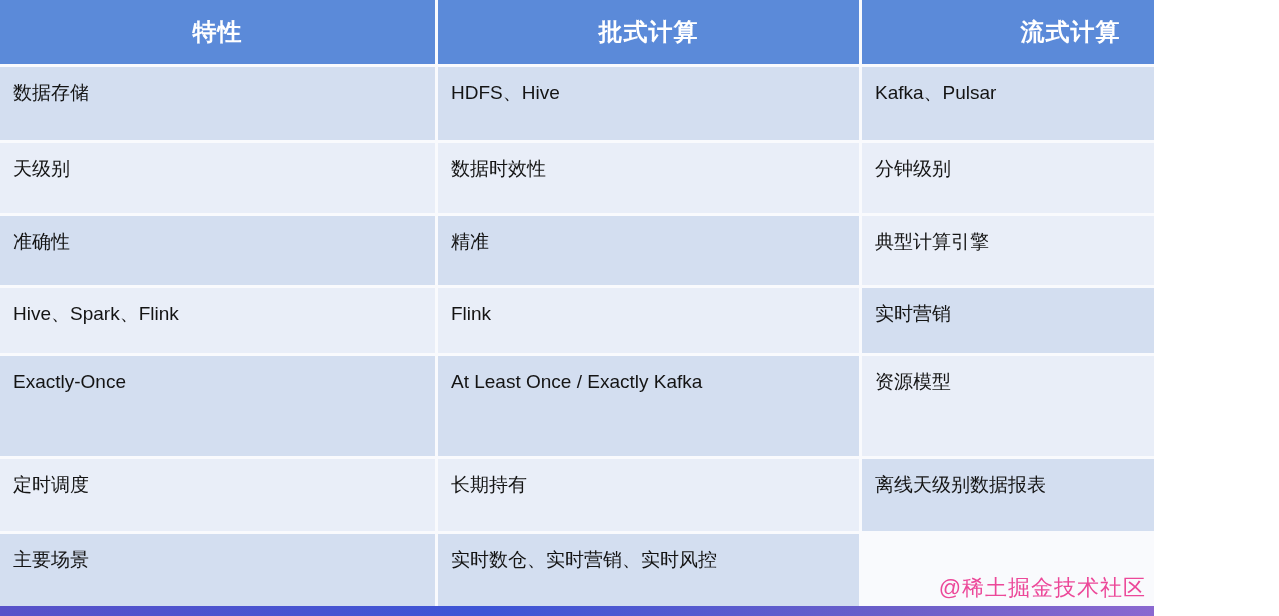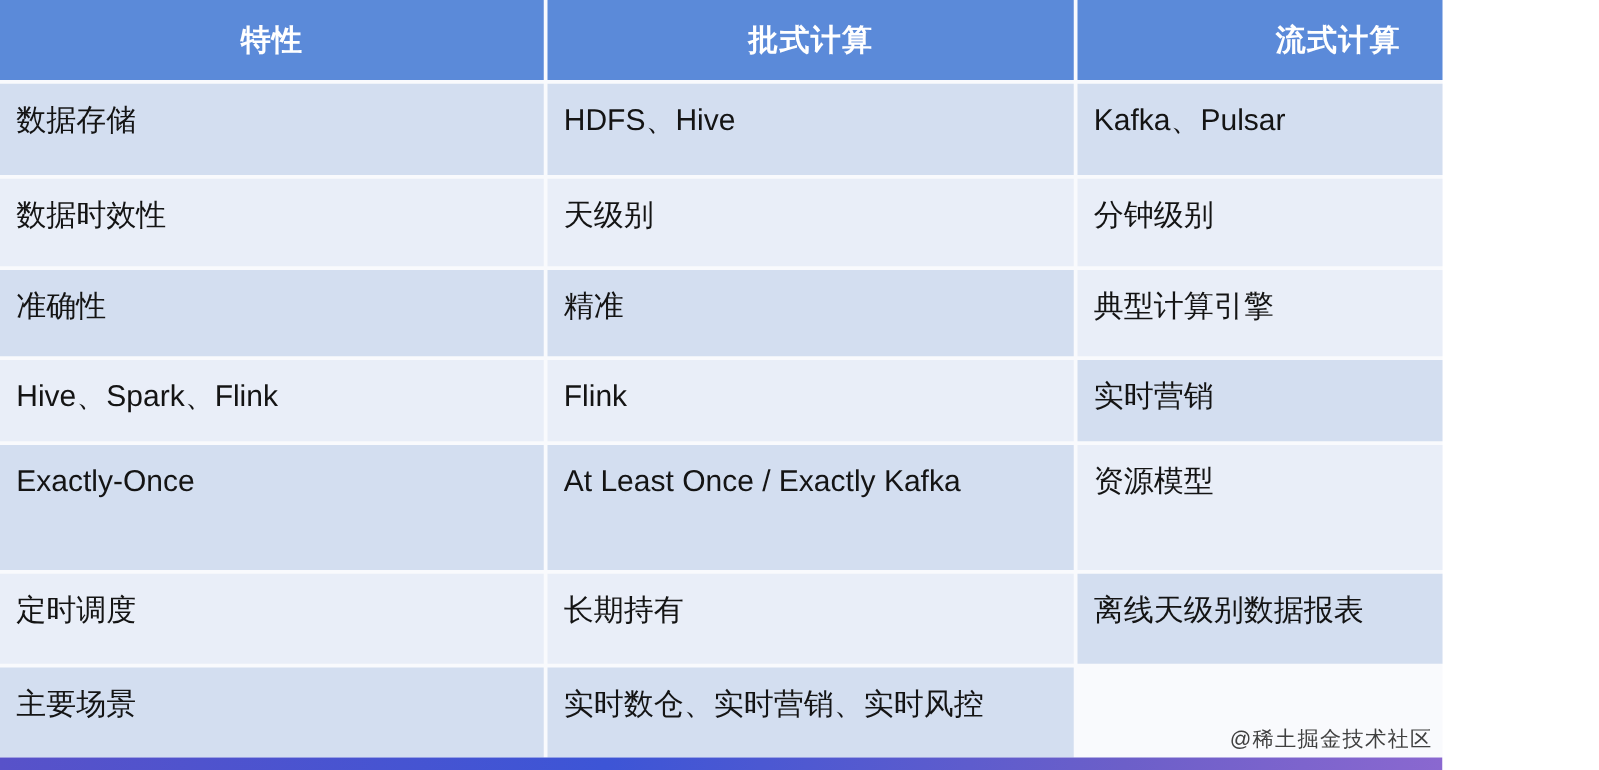--- a/index.html
+++ b/index.html
@@ -37,32 +37,32 @@
     color: #ffffff;
     font-size: 24px;
     font-weight: bold;
     display: flex;
     align-items: center;
     justify-content: center;
     letter-spacing: 1px;
   }
   .body-cell {
     color: #141414;
-    font-size: 24px;
+    font-size: 19px;
     padding: 14px 10px 0 13px;
     line-height: 1.3;
   }
   .row-dark  { background: #D3DEF0; }
   .row-light { background: #E9EEF8; }
   .watermark {
     position: absolute;
     right: 8px;
     bottom: 13px;
-    color: #404040;
-    font-size: 17px;
+    color: #ec4899;
+    font-size: 22px;
     letter-spacing: 1px;
     pointer-events: none;
   }
   .accent-bar {
     position: absolute;
     left: 0;
     bottom: 0;
     width: 100%;
     height: 10px;
     background: linear-gradient(90deg,
@@ -80,22 +80,22 @@
   <div class="table-grid">
 
     <div class="cell header-cell">特性</div>
     <div class="cell header-cell">批式计算</div>
     <div class="cell header-cell">流式计算</div>
 
     <div class="cell body-cell row-dark">数据存储</div>
     <div class="cell body-cell row-dark">HDFS、Hive</div>
     <div class="cell body-cell row-dark">Kafka、Pulsar</div>
 
+    <div class="cell body-cell row-light">天级别</div>
     <div class="cell body-cell row-light">数据时效性</div>
-    <div class="cell body-cell row-light">天级别</div>
     <div class="cell body-cell row-light">分钟级别</div>
 
     <div class="cell body-cell row-dark">准确性</div>
     <div class="cell body-cell row-dark">精准</div>
 
     <div class="cell body-cell row-light">典型计算引擎</div>
     <div class="cell body-cell row-light">Hive、Spark、Flink</div>
     <div class="cell body-cell row-light">Flink</div>
 
     <div class="cell body-cell row-dark">实时营销</div>

